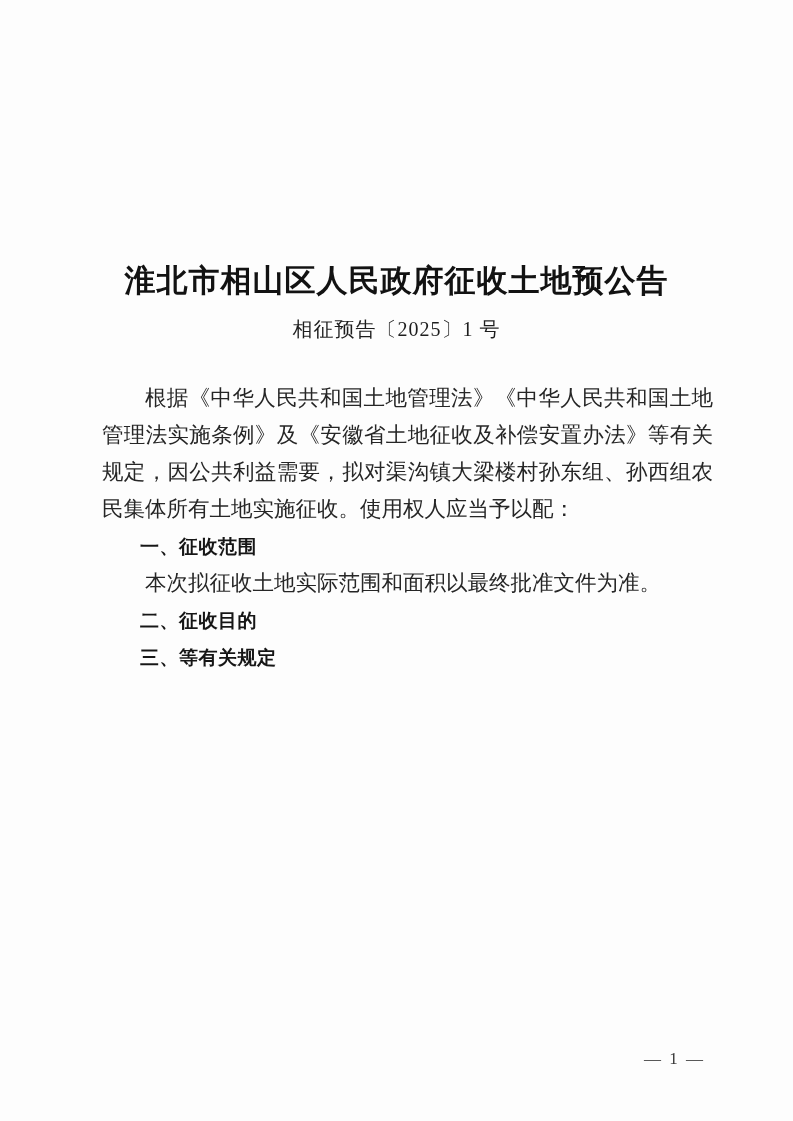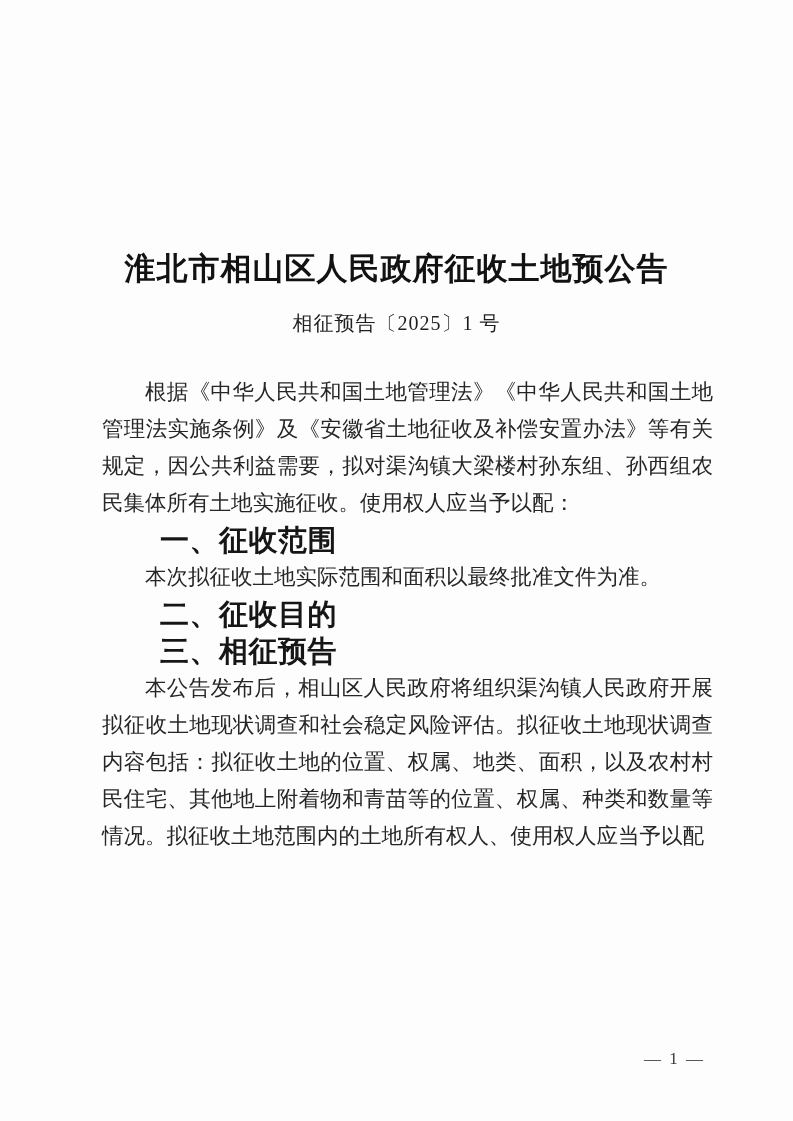--- a/index.html
+++ b/index.html
@@ -10,51 +10,51 @@
   .page {
     position: relative;
     width: 793px;
     height: 1121px;
     background: #fdfdfd;
     overflow: hidden;
     font-family: "Liberation Serif", "DejaVu Serif", serif;
     color: #242424;
   }
   .doc-title {
-    margin: 0;
+    margin: 12px;
     padding-top: 248px;
     text-align: center;
     font-size: 31px;
     font-weight: 700;
     letter-spacing: 1px;
     color: #121212;
     font-family: "Liberation Serif", "DejaVu Serif", serif;
   }
   .doc-number {
-    margin-top: 20px;
+    margin-top: 14px;
     text-align: center;
     font-size: 20px;
     color: #1d1d1d;
     letter-spacing: 1px;
   }
   .doc-body {
     margin: 37px 80px 0 102px;
     font-size: 21.5px;
     line-height: 37px;
     text-align: justify;
     text-justify: inter-ideograph;
     color: #262626;
   }
   .doc-body p {
     margin: 0;
     text-indent: 2em;
   }
   .doc-body h2 {
     margin: 0;
-    font-size: 29px;
+    font-size: 19px;
     line-height: 37px;
     font-weight: 700;
     text-indent: 2em;
     color: #161616;
     font-family: "Liberation Sans", "DejaVu Sans", sans-serif;
     letter-spacing: 0.5px;
   }
   .page-footer {
     position: absolute;
     right: 88px;
@@ -78,20 +78,19 @@
     <p>根据《中华人民共和国土地管理法》《中华人民共和国土地管理法实施条例》及《安徽省土地征收及补偿安置办法》等有关规定，因公共利益需要，拟对渠沟镇大梁楼村孙东组、孙西组农民集体所有土地实施征收。使用权人应当予以配：</p>
 
     <h2>一、征收范围</h2>
 
 
     <p>本次拟征收土地实际范围和面积以最终批准文件为准。</p>
 
     <h2>二、征收目的</h2>
 
 
-    <h2>三、相征预告</h2>
+    <h2>三、等有关规定</h2>
 
-    <p>本公告发布后，相山区人民政府将组织渠沟镇人民政府开展拟征收土地现状调查和社会稳定风险评估。拟征收土地现状调查内容包括：拟征收土地的位置、权属、地类、面积，以及农村村民住宅、其他地上附着物和青苗等的位置、权属、种类和数量等情况。拟征收土地范围内的土地所有权人、使用权人应当予以配</p>
   </div>
 
   <div class="page-footer">— 1 —</div>
 
 </div>
 
 </body></html>

